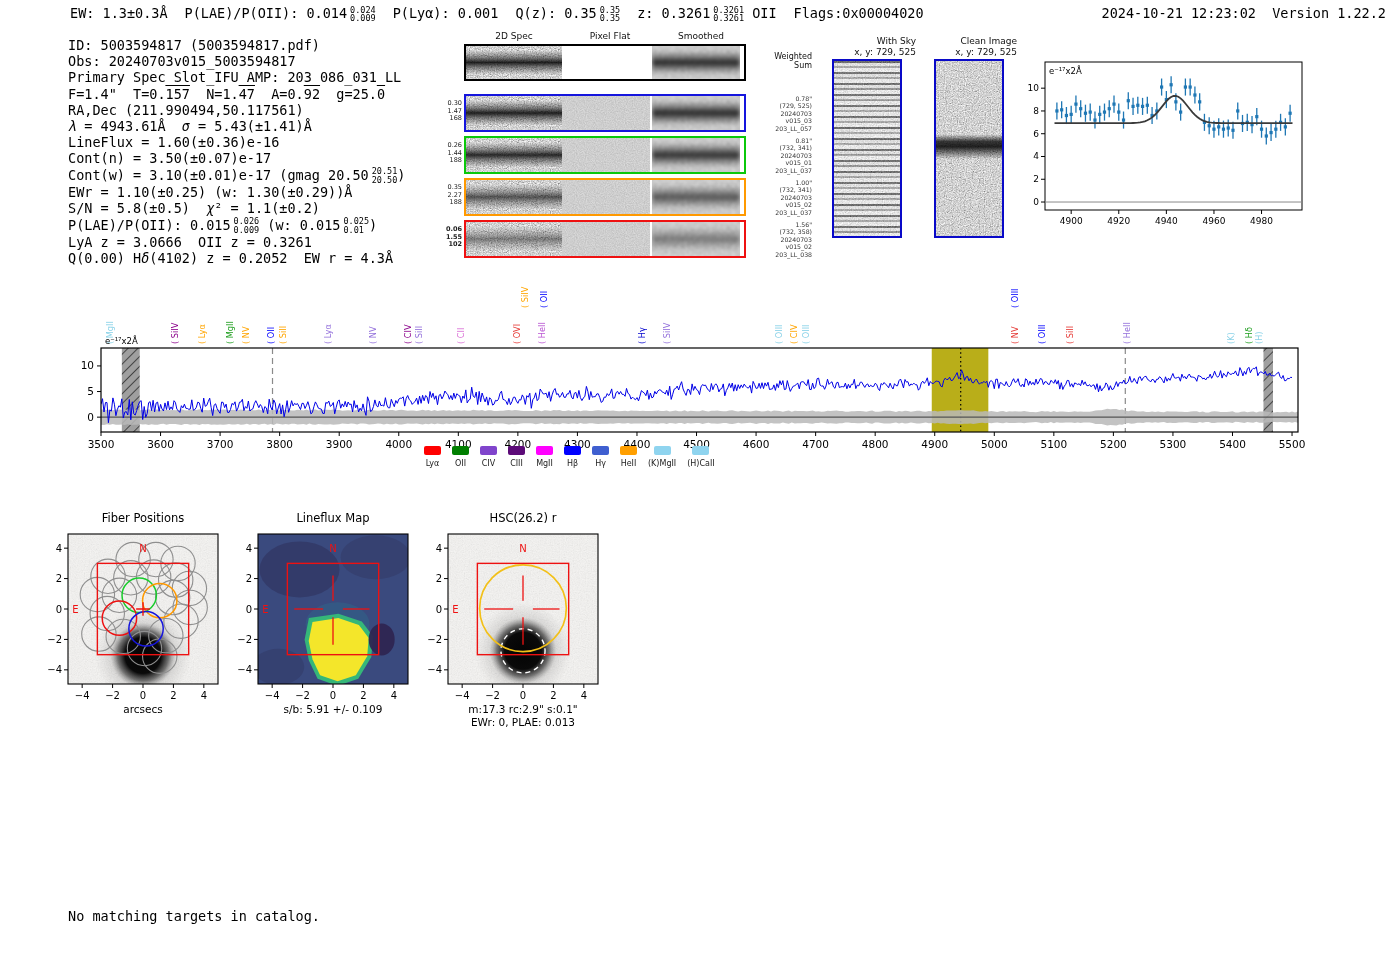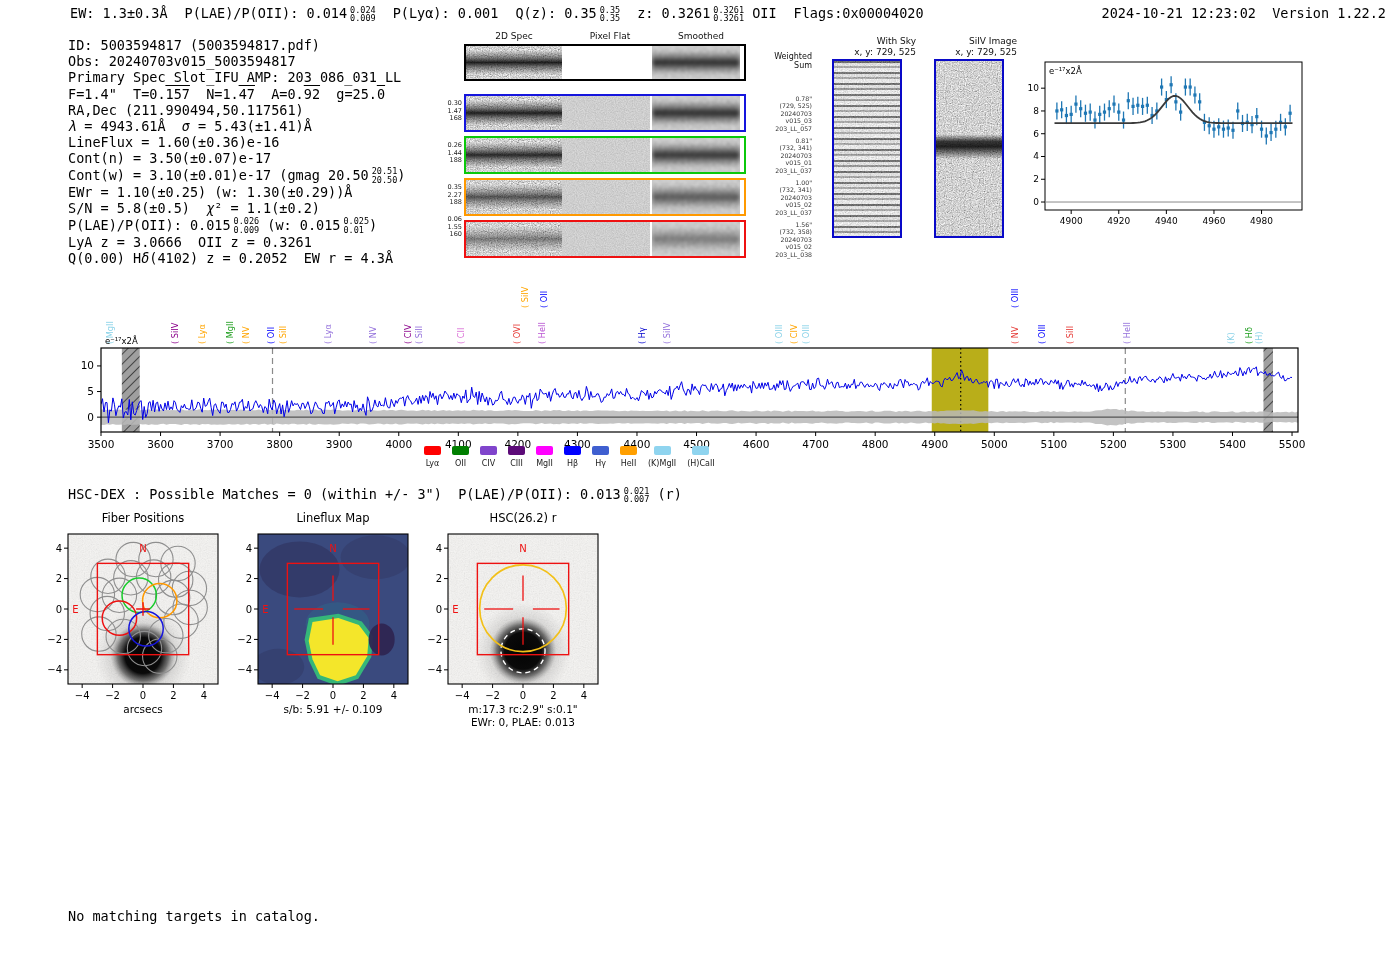--- a/index.html
+++ b/index.html
@@ -195,21 +195,21 @@
   </div>
 
   <div class="skyTitle" style="left:816px;top:36px;">With Sky</div>
   <div class="skyTitle" style="left:816px;top:47px;">x, y: 729, 525</div>
   <div class="skyBox" style="left:832px;" id="withsky">
     <div class="stripes"></div>
     <svg width="66" height="175" style="opacity:.45">
         <rect width="66" height="175" filter="url(#nzA)"></rect>
       </svg>
   </div>
-  <div class="skyTitle" style="left:917px;top:36px;">SiIV Image</div>
+  <div class="skyTitle" style="left:917px;top:36px;">Clean Image</div>
   <div class="skyTitle" style="left:917px;top:47px;">x, y: 729, 525</div>
   <div class="skyBox" style="left:934px;background:#c9c9c9;">
     <svg width="66" height="175">
         <rect width="66" height="175" filter="url(#nzA)" opacity="0.85"></rect>
       </svg>
     <div class="streak" style="background:linear-gradient(180deg, rgba(0,0,0,0) 42%, rgba(0,0,0,.75) 46%, rgba(0,0,0,.85) 49%, rgba(0,0,0,0) 56%);"></div>
   </div>
 
   <svg id="inset" width="330" height="185" style="position:absolute;left:1018px;top:50px;">
       <rect x="27" y="12" width="257" height="148" fill="#fff" stroke="#000" stroke-width="1"></rect>
@@ -482,21 +482,20 @@
       <span class="lg-item">
         <span class="lg-sw" style="background: rgb(143, 212, 239);"></span>
         <span>(K)MgII</span>
       </span>
       <span class="lg-item">
         <span class="lg-sw" style="background: rgb(143, 212, 239);"></span>
         <span>(H)CaII</span>
       </span>
     </div>
 
-  <div id="hscline" class="mono"><span>HSC-DEX : Possible Matches = 0 (within +/- 3")  P(LAE)/P(OII): 0.013</span><span class="stk"><div>0.021</div><div>0.007</div></span><span> (r)</span></div>
 
   <div id="cutouts">
       <svg width="200" height="224" style="position: absolute; left: 40px; top: 508px;">
         <clipPath id="clip0">
           <rect x="28" y="26" width="150" height="150"></rect>
         </clipPath>
         <g clip-path="url(#clip0)">
           <rect x="28" y="26" width="150" height="150" fill="#f3f2f0"></rect>
           <rect x="28" y="26" width="150" height="150" filter="url(#nzA)" opacity="0.12"></rect>
           <circle cx="103" cy="147.3905" r="48" fill="url(#gHaze)"></circle>
@@ -689,24 +688,24 @@
       <div>2.27</div>
       <div>188</div>
     </div>
     <div class="sideR" style="left: 750px; top: 179px;">
       <div>1.00"</div>
       <div>(732, 341)</div>
       <div>20240703</div>
       <div>v015_02</div>
       <div>203_LL_037</div>
     </div>
-    <div class="sideL" style="left: 438px; top: 216px;">
+    <div class="sideL" style="left: 438px; top: 226px; font-weight: bold;">
       <div>0.06</div>
       <div>1.55</div>
-      <div>160</div>
+      <div>102</div>
     </div>
     <div class="sideR" style="left: 750px; top: 221px;">
       <div>1.56"</div>
       <div>(732, 358)</div>
       <div>20240703</div>
       <div>v015_02</div>
       <div>203_LL_038</div>
     </div>
   </div>
 

